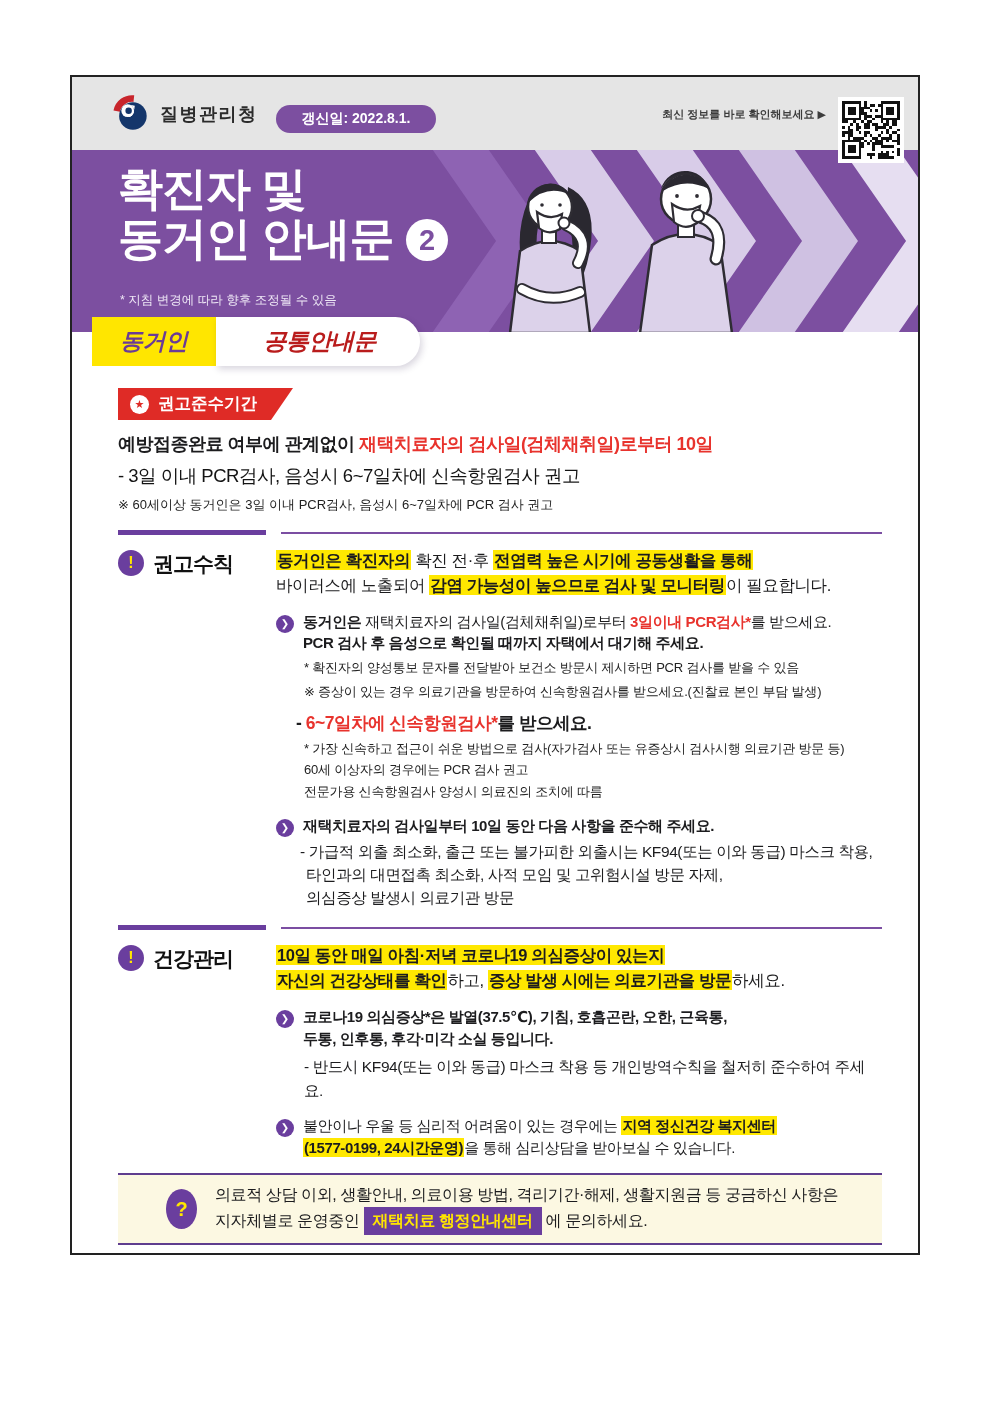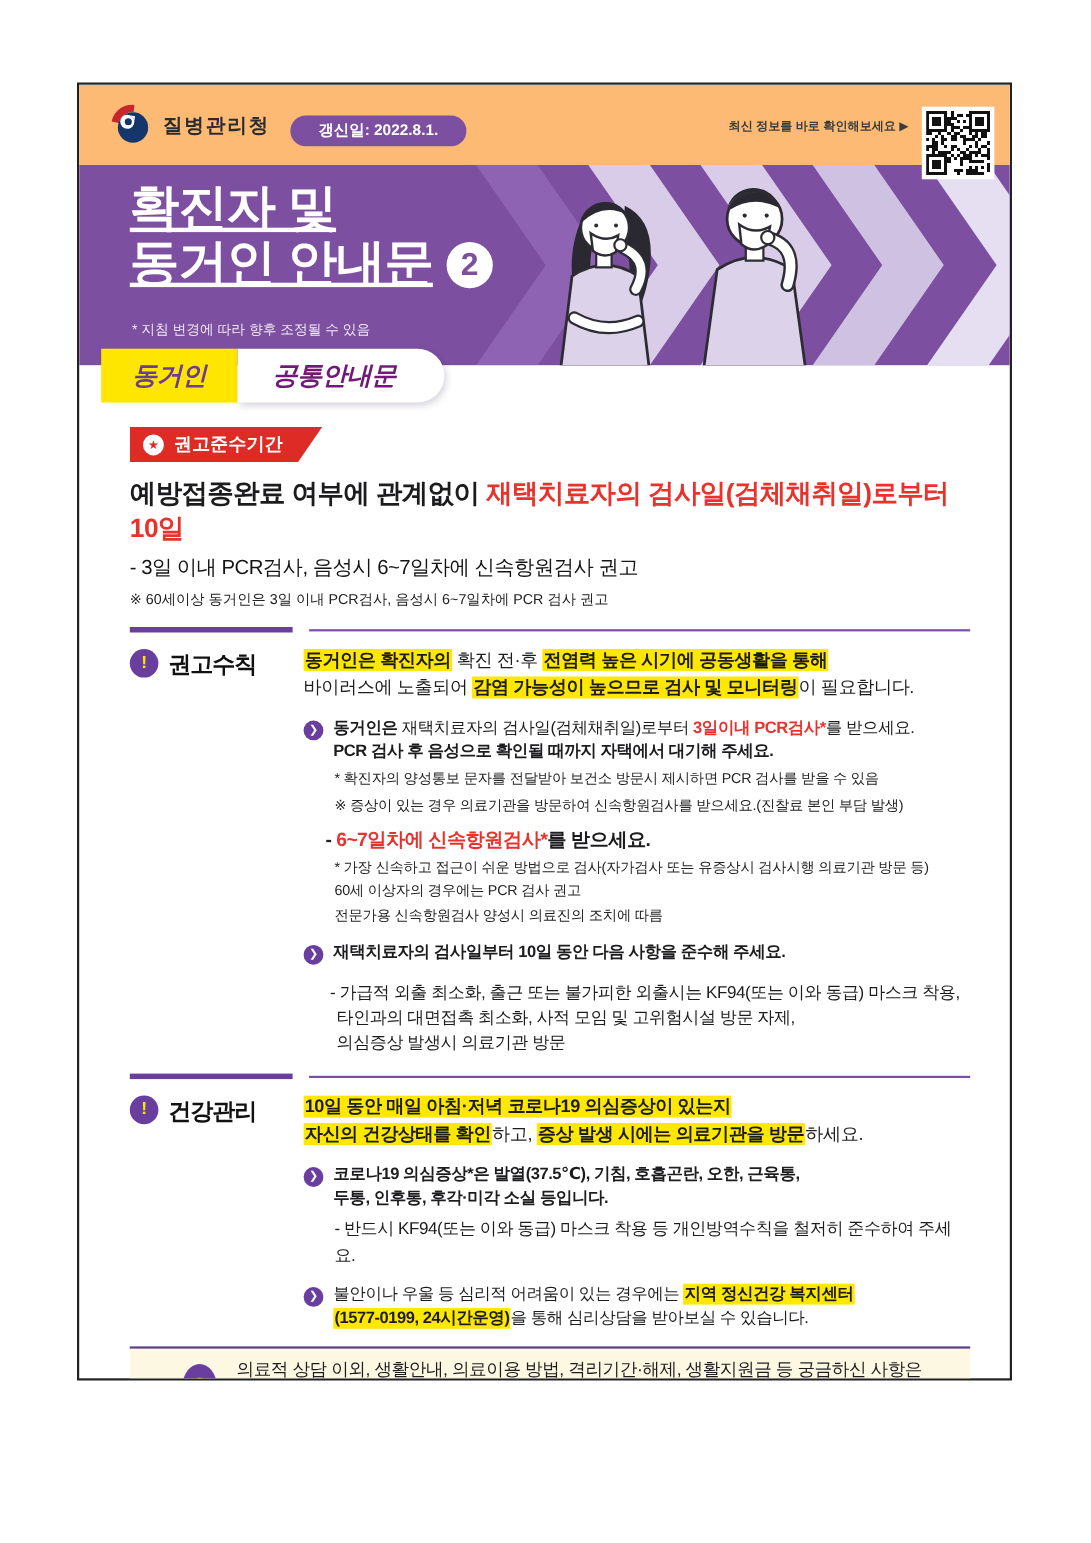--- a/index.html
+++ b/index.html
@@ -6,70 +6,70 @@
   body{
     width:992px;height:1403px;background:#ffffff;position:relative;
     font-family:"Liberation Sans","DejaVu Sans",sans-serif;color:#1c1c1e;
     -webkit-font-smoothing:antialiased;
   }
   .doc{
     position:absolute;left:70px;top:75px;width:846px;height:1176px;
     border:2px solid #222;background:#fff;overflow:hidden;
   }
   
-  .topbar{height:73px;display:flex;align-items:center;padding-left:28px;position:relative;background:#fdba74;}
+  .topbar{height:73px;display:flex;align-items:center;padding-left:40px;position:relative;background:#e5e5e5;}
   .agency-name{font-size:18px;font-weight:700;color:#2b2b2b;letter-spacing:1.5px;margin-left:10px;}
   .update-badge{margin-left:18px;background:#7c4fa0;color:#fff;font-weight:700;font-size:14px;padding:5px 26px;border-radius:16px;margin-top:10px;}
   .qr-hint{position:absolute;right:92px;top:30px;font-size:11px;color:#3c3c3c;font-weight:700;}
   .qr-wrap{position:absolute;right:14px;top:20px;width:66px;height:66px;background:#fff;padding:4px;z-index:6;box-sizing:border-box;}
   .qr-wrap svg{width:100%;height:100%;display:block;}
   
   .banner{position:relative;height:182px;background:#7c4fa0;overflow:hidden;}
   .chevrons{position:absolute;left:0;top:0;}
   .illus{position:absolute;right:112px;bottom:-2px;height:178px;}
-  .title{position:absolute;left:46px;top:14px;color:#fff;font-weight:900;font-size:45px;line-height:1.1;letter-spacing:-1px;z-index:2;text-decoration:underline;}
+  .title{position:absolute;left:46px;top:14px;color:#fff;font-weight:900;font-size:45px;line-height:1.1;letter-spacing:-1px;z-index:2;}
   .title-num{display:inline-flex;width:42px;height:42px;border-radius:50%;background:#fff;color:#7c4fa0;
     font-size:29px;font-weight:900;align-items:center;justify-content:center;vertical-align:4px;margin-left:12px;}
   .banner-footnote{position:absolute;left:48px;top:142px;color:#efe8f6;font-size:12.5px;z-index:2;text-align:center;}
   
   .band{position:relative;z-index:3;margin:-15px 0 0 20px;display:flex;width:max-content;font-style:italic;}
   .band-left{background:#ffe600;color:#6a3b97;font-weight:900;font-size:23px;padding:9px 28px;letter-spacing:-0.5px;}
-  .band-right{background:#fff;color:#701a75;font-weight:900;font-size:23px;padding:9px 44px 9px 32px;
+  .band-right{background:#fff;color:#b91c1c;font-weight:900;font-size:23px;padding:9px 44px 9px 48px;
     border-radius:0 27px 27px 0;box-shadow:2px 3px 7px rgba(40,20,70,.18);letter-spacing:-0.5px;}
   
   .content{padding:22px 36px 0 46px;}
   .seg .b{font-weight:800;}
   .seg .rdb{color:#e8332d;font-weight:800;}
   .seg .hl{background:#ffe800;font-weight:800;padding:1px 1px;}
   .flag{display:inline-flex;align-items:center;gap:9px;background:#df2b26;color:#fff;font-weight:800;font-size:16.5px;
     padding:5px 36px 5px 12px;clip-path:polygon(0 0,100% 0,calc(100% - 22px) 100%,0 100%);}
   .flag-star{width:19px;height:19px;border-radius:50%;background:#fff;color:#df2b26;font-size:11px;
     display:inline-flex;align-items:center;justify-content:center;}
-  .period-lead{font-size:24px;margin-top:12px;letter-spacing:-0.5px;}
+  .period-lead{font-size:18px;margin-top:12px;letter-spacing:-0.5px;}
   .period-sub{font-size:18.5px;margin-top:7px;color:#141414;letter-spacing:-0.5px;}
   .period-note{font-size:13px;margin-top:8px;color:#222;}
   .divider{display:flex;align-items:center;gap:15px;margin:16px 0 13px;}
   .divider .thick{width:148px;height:5px;background:#6a3e9e;}
   .divider .thin{flex:1;height:2px;background:#7b4ea2;}
   .section{display:flex;}
   .sec-label{width:158px;flex:0 0 158px;display:flex;align-items:flex-start;gap:9px;padding-top:2px;}
   .bang-ic{width:26px;height:26px;border-radius:50%;background:#6a3e9e;color:#ffe600;font-weight:900;font-size:16px;
     display:inline-flex;align-items:center;justify-content:center;flex:0 0 26px;}
   .sec-title{font-size:21px;font-weight:700;color:#111;letter-spacing:-1px;}
   .sec-body{flex:1;}
   .intro{font-size:16.5px;line-height:1.5;letter-spacing:-0.4px;}
   .bullet{display:flex;gap:9px;margin-top:13px;}
   .bullet-ic{flex:0 0 18px;width:18px;height:18px;border-radius:50%;background:#6a3e9e;color:#fff;font-size:10px;
     display:inline-flex;align-items:center;justify-content:center;margin-top:4px;font-weight:700;}
   .bullet-tx{font-size:15px;line-height:1.45;letter-spacing:-0.4px;}
   .bold-line{font-weight:800;}
   .note{font-size:13px;line-height:1.55;margin:4px 0 0 28px;color:#232323;letter-spacing:-0.2px;}
   .dash-line{font-size:17.5px;margin:9px 0 2px 20px;letter-spacing:-0.5px;}
   .sub-line{font-size:15.5px;line-height:1.5;margin-left:30px;letter-spacing:-0.4px;}
-  .sub-line.first{margin-top:14px;margin-left:24px;}
+  .sub-line.first{margin-top:3px;margin-left:24px;}
   
   .info-box{margin-top:15px;background:#fcf8e2;border-top:2px solid #5f3d8f;border-bottom:2px solid #5f3d8f;
     padding:8px 20px 8px 48px;display:flex;align-items:center;gap:18px;}
   .q-ic{flex:0 0 31px;width:31px;height:40px;border-radius:50%;background:#6a3e9e;color:#ffe600;font-weight:900;font-size:20px;
     display:inline-flex;align-items:center;justify-content:center;}
   .info-tx{font-size:16px;line-height:1.5;letter-spacing:-0.4px;}
   .center-badge{background:#6a3e9e;color:#ffe600;font-weight:800;padding:2px 9px;display:inline-block;}
 </style>
 </head>
 <body>

